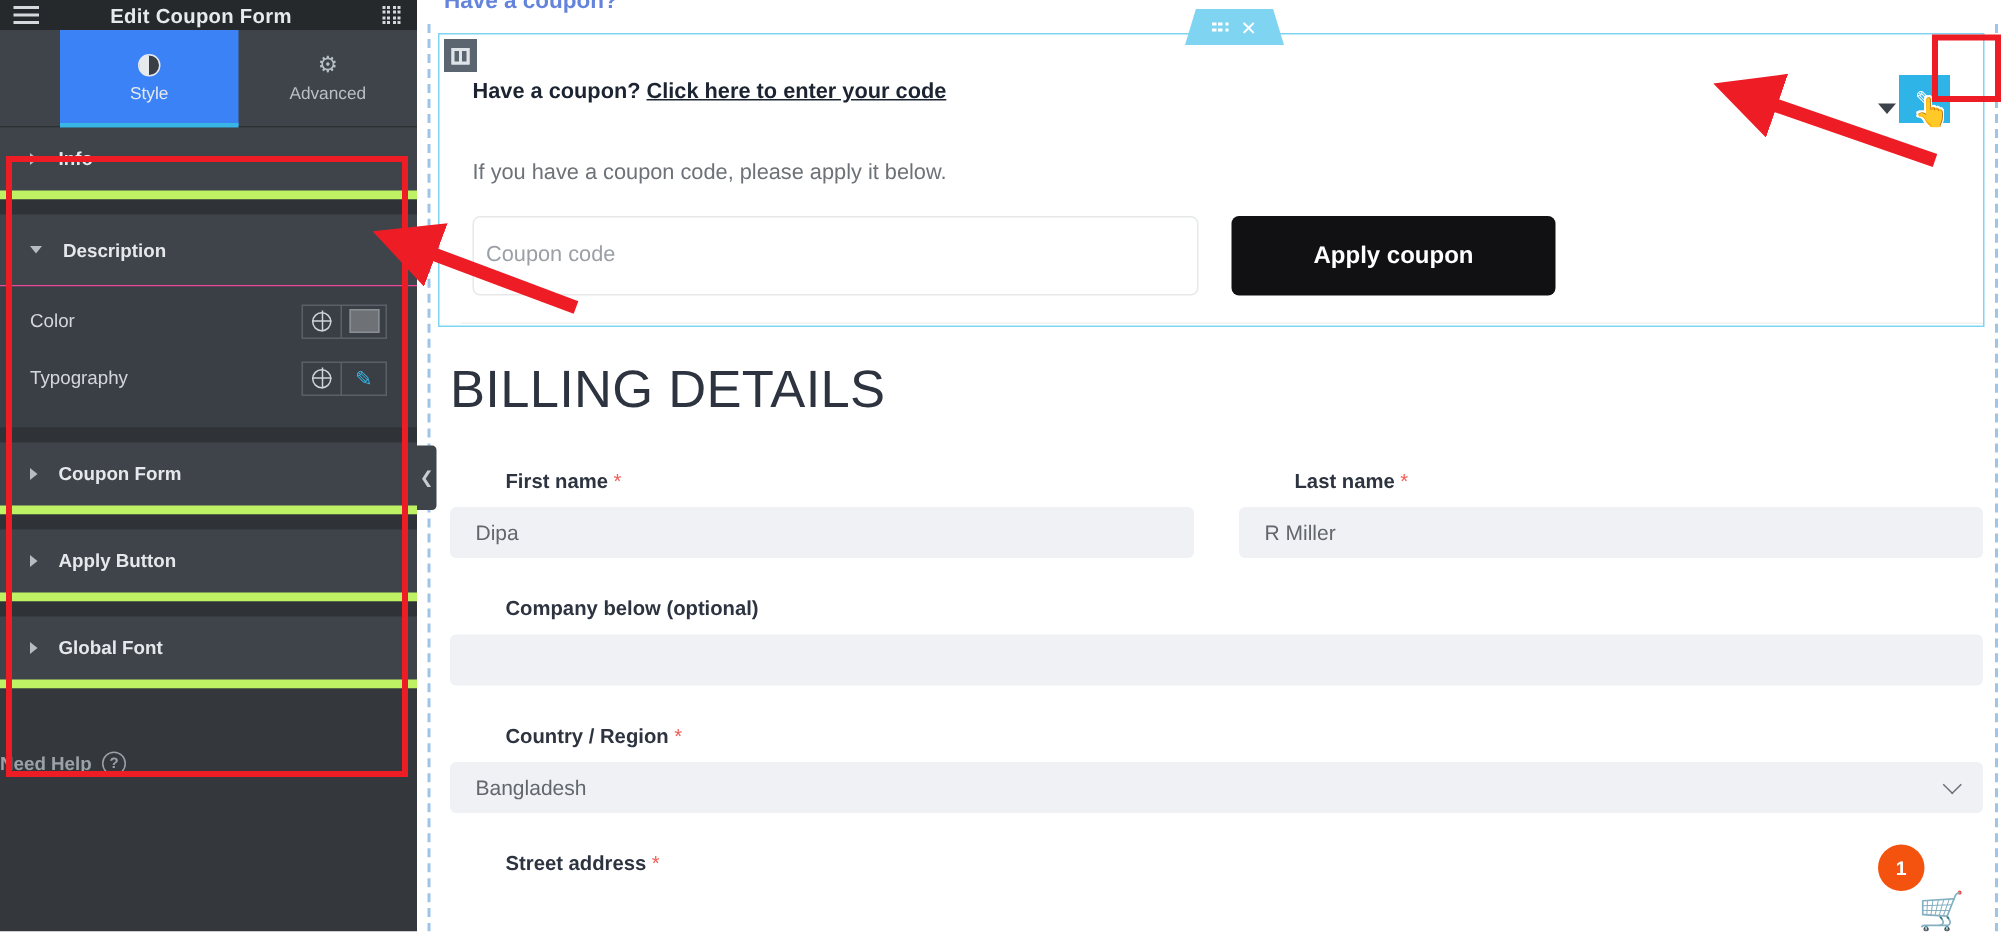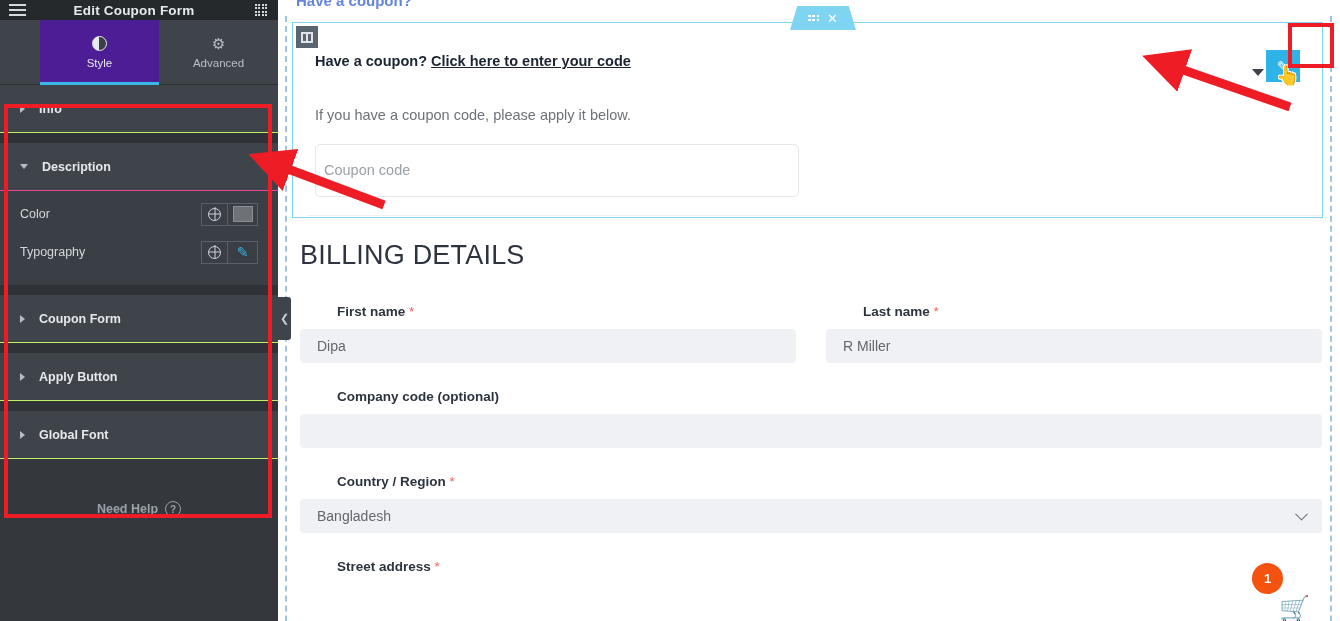--- a/index.html
+++ b/index.html
@@ -51,37 +51,37 @@
   .panel-tabs {
     display: flex; height: 65px; background: #3f444b;
     border-bottom: 1px solid #2c3033;
   }
   .panel-tab {
     flex: 1; display: flex; flex-direction: column;
     align-items: center; justify-content: center; gap: 6px;
     color: #b9bfc7; font-size: 11.5px; cursor: pointer;
     position: relative;
   }
-  .panel-tab.active { background: #4c1d95; color: #e7eaec; margin-left: 40px; }
+  .panel-tab.active { background: #3b82f6; color: #e7eaec; margin-left: 40px; }
   .panel-tab.active::after {
     content: ""; position: absolute; left: 0; right: 0; bottom: -1px;
     height: 3px; background: #39b5e6;
   }
   .tab-ico { font-size: 15px; line-height: 1; }
   .contrast-ico {
     width: 15px; height: 15px; border-radius: 50%;
     background: linear-gradient(90deg, #e7eaec 0 50%, #3a3f45 50% 100%);
     border: 1.6px solid #e7eaec;
   }
 
   .accordions { background: #34383c; }
   .acc-head {
     height: 48px; display: flex; align-items: center;
     padding: 0 20px; gap: 14px;
-    background: #3f444b; border-bottom: 1px solid #bef264;
+    background: #3f444b; border-bottom: 6px solid #bef264;
     cursor: pointer;
   }
   .acc-head.open { border-bottom: 1px solid #ec4899; }
   .acc-head .caret {
     width: 0; height: 0; color: #c3c9d0; font-size: 9px; line-height: 1;
   }
   .caret-right { border-left: 5px solid #b6bcc4; border-top: 4px solid transparent; border-bottom: 4px solid transparent; }
   .caret-down  { border-top: 5px solid #b6bcc4; border-left: 4px solid transparent; border-right: 4px solid transparent; }
   .acc-title { color: #e6e9ec; font-size: 12.5px; font-weight: 700; }
 
@@ -115,21 +115,21 @@
   }
   .swatch-box { width: 30px; }
   .swatch { width: 20px; height: 16px; background: #6e7277; border: 1px solid #8a8f95; }
   .pencil-box { width: 30px; }
   .pencil {
     display: inline-block; font-size: 14px; color: #39b5e6;
     transform: rotate(0deg); line-height: 1;
   }
 
   .panel-footer {
-    display: flex; align-items: center; justify-content: center; gap: 7px;
+    display: flex; align-items: center; gap: 7px;
     height: 100px; color: #9aa1a9; font-size: 12.5px; font-weight: 700;
     background: #34383c;
   }
   .qmark {
     width: 16px; height: 16px; border-radius: 50%;
     border: 1.4px solid #9aa1a9; display: flex; align-items: center;
     justify-content: center; font-size: 10px; font-weight: 700;
   }
 
   
@@ -224,21 +224,21 @@
   .cursor-hand {
     position: absolute; left: 24px; top: 16px;
     font-size: 19px; color: #111; line-height: 1;
     text-shadow: -1px -1px 0 #fff, 1px -1px 0 #fff, -1px 1px 0 #fff, 1px 1px 0 #fff;
     pointer-events: none;
   }
 
   
   .billing { position: absolute; left: 14px; top: 240px; right: 10px; padding: 0 8px; }
   .billing-title {
-    font-size: 27px; font-weight: 400; color: #2d3440;
+    font-size: 35px; font-weight: 400; color: #2d3440;
     letter-spacing: .2px; margin-bottom: 33px;
   }
   .fld-label {
     font-size: 13.5px; font-weight: 700; color: #2d3440; margin-bottom: 10px; margin-left: 37px;
   }
   .req { color: #f0615b; font-weight: 400; }
   .fld {
     height: 33px; background: #f0f1f5; border: none; border-radius: 4px;
     display: flex; align-items: center; padding: 17px 17px;
     font-size: 14px; color: #62676d;
@@ -425,20 +425,21 @@
 
         <div class="coupon-pad">
           <div class="coupon-head">
             <span>Have a coupon? </span><a href="#">Click here to enter your code</a>
           </div>
 
           <div class="coupon-note">If you have a coupon code, please apply it below.</div>
 
           <div class="coupon-form">
             <div class="coupon-input">Coupon code</div>
+            <button class="apply-btn">Apply coupon</button>
           </div>
         </div>
 
         <div class="coupon-hr"></div>
 
         <div class="elem-ctrls">
           <span class="ctrl-caret"></span>
           <span class="edit-sq">
             <span class="pen">✎</span>
           </span>
@@ -460,21 +461,21 @@
           <div>
             <div class="fld-label">
               <span>Last name</span>
               <span class="req">*</span>
             </div>
             <div class="fld">R Miller</div>
           </div>
         </div>
 
         <div class="mb">
-          <div class="fld-label">Company code (optional)</div>
+          <div class="fld-label">Company below (optional)</div>
           <div class="fld"></div>
         </div>
 
         <div class="mb">
           <div class="fld-label">
             <span>Country / Region</span>
             <span class="req">*</span>
           </div>
           <div class="fld select">
             <span>Bangladesh</span>

